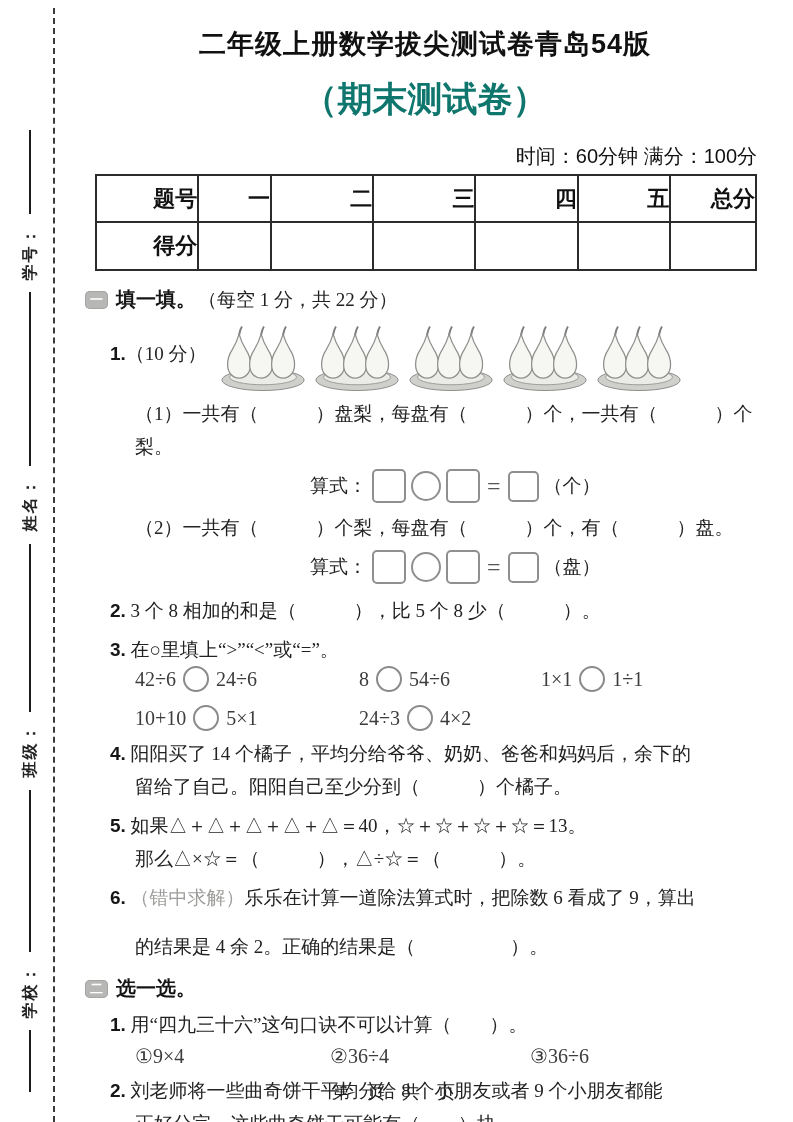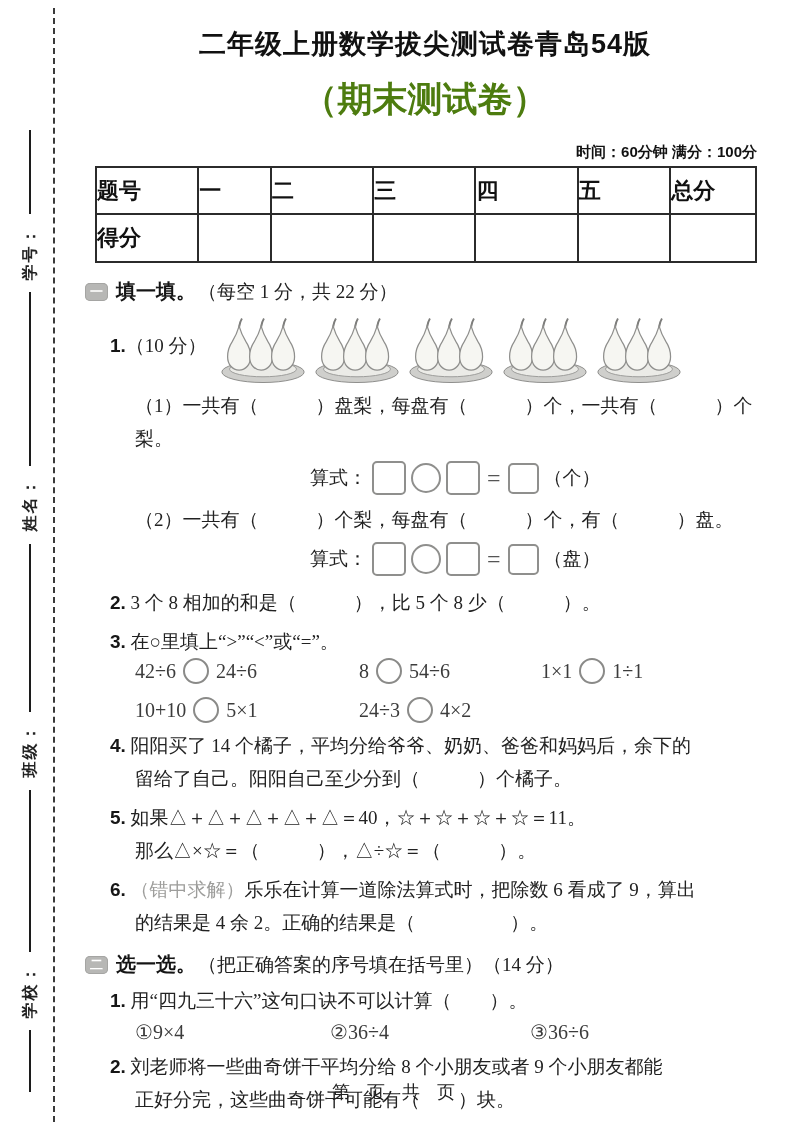--- a/index.html
+++ b/index.html
@@ -25,32 +25,32 @@
   }
   .side-label span { transform:rotate(-90deg); white-space:nowrap; letter-spacing:2px; }
   
   .main { position:absolute; left:75px; top:0; width:700px; }
   .title {
     margin-top:26px; text-align:center; font-family:"Liberation Sans", sans-serif;
     font-weight:bold; font-size:27px; letter-spacing:1px; color:#111;
   }
   .subtitle {
     margin-top:14px; text-align:center; font-family:"Liberation Sans", sans-serif;
-    font-weight:bold; font-size:35px; color:#4d7c0f;
+    font-weight:bold; font-size:35px; color:#0f766e;
   }
   .meta {
     margin:20px 18px 4px 20px; text-align:right;
-    font-family:"Liberation Sans", sans-serif; font-weight:bold; font-size:15px; color:#111;
+    font-family:"Liberation Sans", sans-serif; font-weight:normal; font-size:20px; color:#111;
   }
   table.score {
     margin:0 18px 0 20px; width:662px; border-collapse:collapse;
     font-family:"Liberation Sans", sans-serif; color:#111;
   }
   table.score td {
-    border:2px solid #2b2b2b; text-align:left; font-size:22px; font-weight:600;
+    border:2px solid #2b2b2b; text-align:right; font-size:22px; font-weight:600;
   }
   table.score tr.r1 td { height:47px; }
   table.score tr.r2 td { height:48px; }
   
   .sec-head { display:flex; align-items:center; gap:8px; margin:15px 0 0 10px; }
   .sec-icon {
     width:23px; height:18px; border-radius:5px; background:#b7b7b5;
     color:#fff; display:inline-flex; align-items:center; justify-content:center;
     font-family:"Liberation Sans", sans-serif; font-size:13px; font-weight:bold; line-height:1;
     box-shadow:inset 0 0 0 1px #a5a5a3;
@@ -309,34 +309,33 @@
   </div>
 
   <div class="q indent1 mt6">
     <span class="qnum">4.</span>
     <span>阳阳买了 14 个橘子，平均分给爷爷、奶奶、爸爸和妈妈后，余下的</span>
     <div class="indent1" style="margin-left:25px;">留给了自己。阳阳自己至少分到（　　　）个橘子。</div>
   </div>
 
   <div class="q indent1 mt6">
     <span class="qnum">5.</span>
-    <span>如果△＋△＋△＋△＋△＝40，☆＋☆＋☆＋☆＝11。</span>
+    <span>如果△＋△＋△＋△＋△＝40，☆＋☆＋☆＋☆＝13。</span>
     <div style="margin-left:25px;">那么△×☆＝（　　　），△÷☆＝（　　　）。</div>
   </div>
 
   <div class="q indent1 mt6">
     <span class="qnum">6.</span>
     <span class="gray-tag">（错中求解）</span><span>乐乐在计算一道除法算式时，把除数 6 看成了 9，算出</span>
-    <div style="margin-left:25px;">的结果是 4 余 2。正确的结果是（　　　　　）。</div>
+    <div style="margin-left:25px;margin-top:16px;">的结果是 4 余 2。正确的结果是（　　　　　）。</div>
   </div>
 
   <div class="sec-head mt12">
     <span class="sec-icon">二</span>
     <span class="sec-title">选一选。</span>
-    <span class="sec-note" style="margin-left:-6px;">（把正确答案的序号填在括号里）（14 分）</span>
   </div>
 
   <div class="q indent1 mt6">
     <span class="qnum">1.</span>
     <span>用“四九三十六”这句口诀不可以计算（　　）。</span>
   </div>
   <div class="options">
     <span>①9×4</span>
     <span>②36÷4</span>
     <span>③36÷6</span>

